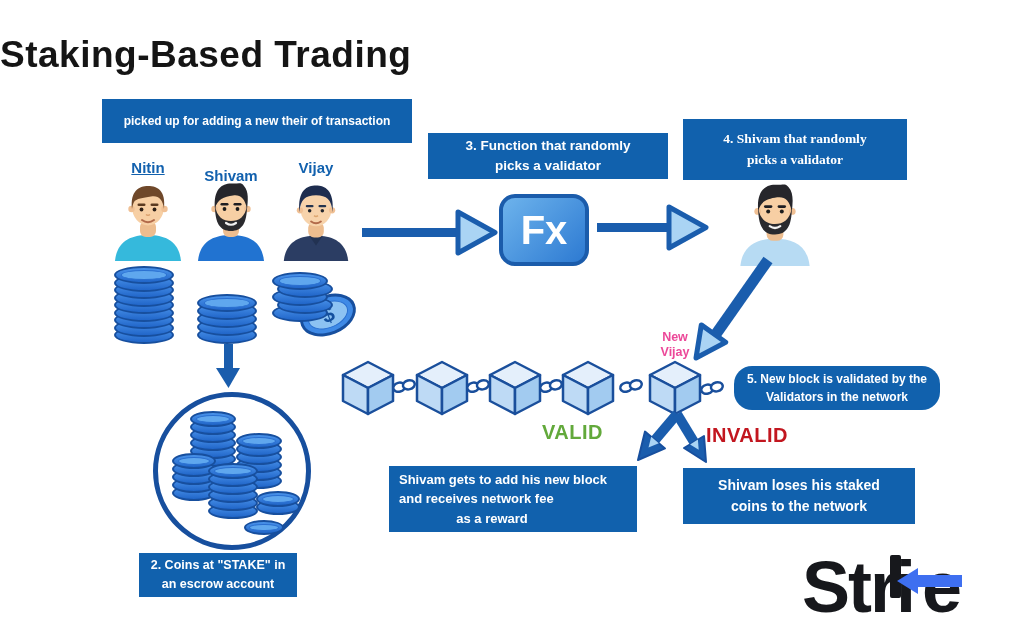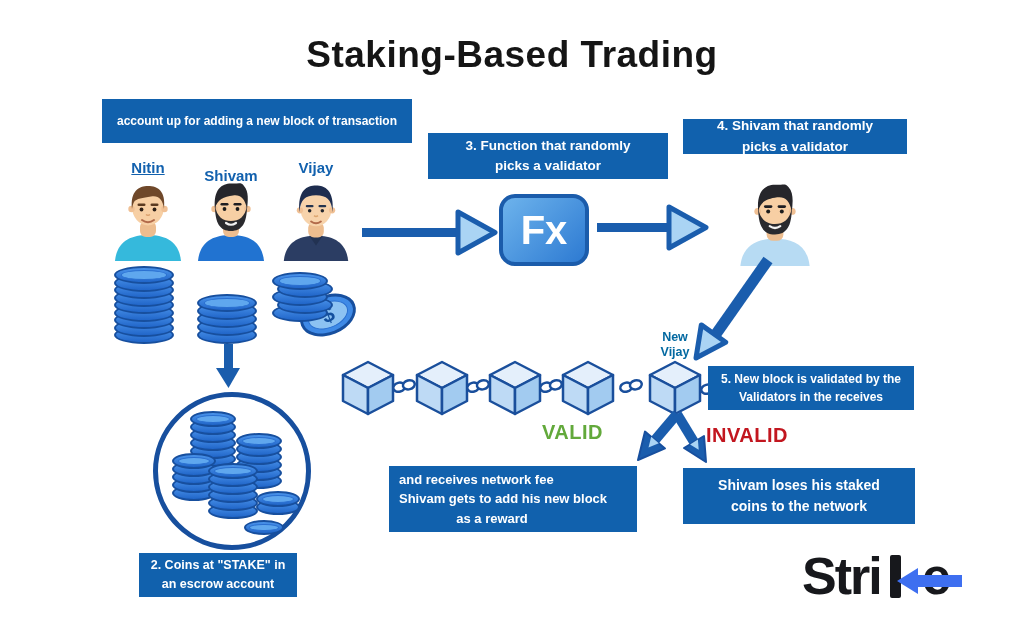--- a/index.html
+++ b/index.html
@@ -1,39 +1,39 @@
 <!DOCTYPE html>
 <html><head>
 <meta charset="utf-8">
 <style>
   html,body{margin:0;padding:0;background:#ffffff;}
   .canvas{position:relative;width:1024px;height:640px;background:#ffffff;overflow:hidden;
           font-family:"Liberation Sans", sans-serif;}
   .abs{position:absolute;}
 
-  .title{position:absolute;left:0;top:34px;width:100%;text-align:center;
+  .title{position:absolute;left:0;top:34px;width:100%;text-align:left;
          font-size:37px;font-weight:800;color:#151515;letter-spacing:.5px;}
 
   .bbox{position:absolute;background:#1161ad;color:#ffffff;display:flex;flex-direction:column;
         justify-content:center;align-items:center;text-align:center;font-weight:700;
         line-height:1.5;box-sizing:border-box;}
   .bbox div{white-space:nowrap;}
   .fs12{font-size:12px;} .fs125{font-size:12.5px;} .fs13{font-size:13px;} .fs135{font-size:13.5px;} .fs14{font-size:14px;}
   .obox-left{align-items:flex-start;padding-left:10px;text-align:left;}
   .obox-left .centerline{align-self:center;transform:translateX(-26px);}
 
   .vname{position:absolute;color:#1261ae;font-weight:700;font-size:15px;text-align:center;}
 
   .fxbox{position:absolute;left:499px;top:194px;width:90px;height:72px;border-radius:16px;
          background:linear-gradient(135deg,#6db3ec,#2d7ad2);border:4px solid #1b5cab;
          box-sizing:border-box;display:flex;align-items:center;justify-content:center;}
   .fxbox span{color:#ffffff;font-size:40px;font-weight:800;line-height:1;}
 
   .newblock{position:absolute;left:645px;top:330px;width:60px;text-align:center;
-            color:#0369a1;font-weight:700;font-size:12.5px;line-height:1.2;}
+            color:#ec4899;font-weight:700;font-size:12.5px;line-height:1.2;}
 
   .validlbl{position:absolute;left:542px;top:421px;font-size:20px;font-weight:800;color:#62a93b;letter-spacing:.5px;}
   .invalidlbl{position:absolute;left:706px;top:424px;font-size:20px;font-weight:800;color:#c2161f;letter-spacing:.5px;}
 
   .stack{position:absolute;}
   .coin{position:absolute;border-radius:50%;background:linear-gradient(180deg,#4a93ea,#2166c9);
         border:2.5px solid #174f9e;box-sizing:border-box;}
   .coin.top::after{content:"";position:absolute;left:9%;right:9%;top:16%;bottom:16%;border-radius:50%;
         background:#5fa7ee;border:1.5px solid #2a6fd0;}
 
@@ -41,38 +41,38 @@
           border-radius:50%;background:#ffffff;box-sizing:border-box;}
 
   .dollar-coin{position:absolute;left:299px;top:295px;width:58px;height:40px;border-radius:50%;
                background:#3f8ae6;border:3px solid #174f9e;transform:rotate(-22deg);
                display:flex;align-items:center;justify-content:center;box-sizing:border-box;}
   .dollar-coin::before{content:"";position:absolute;left:5px;right:5px;top:4px;bottom:4px;
                border-radius:50%;background:#8cc2f2;border:1.5px solid #2a6fd0;}
   .dollar-coin span{position:relative;color:#14509e;font-weight:800;font-size:22px;}
 
   .logo{position:absolute;left:802px;top:546px;width:200px;height:72px;}
-  .logo .pre,.logo .e{position:absolute;top:0;font-size:52px;font-weight:700;color:#17181c;letter-spacing:-2px;}
+  .logo .pre,.logo .e{position:absolute;top:0;font-size:72px;font-weight:700;color:#17181c;letter-spacing:-2px;}
   .logo .pre{left:0;}
   .logo .e{left:120px;z-index:1;}
   .logo .stem{position:absolute;left:88px;top:9px;width:11px;height:43px;background:#17181c;border-radius:2px;}
   .logo .tri{position:absolute;left:95px;top:22px;width:0;height:0;z-index:2;
              border-top:13px solid transparent;border-bottom:13px solid transparent;
              border-right:21px solid #3e6ff0;}
   .logo .bar{position:absolute;left:112px;top:29px;width:48px;height:12px;background:#3e6ff0;z-index:2;}
 </style>
 </head>
 <body>
 
 <div class="canvas">
 
   <div class="title">Staking-Based Trading</div>
 
   <div class="bbox fs12" style="left:102px;top:99px;width:310px;height:44px;">
-    <div>account up for adding a new block of transaction</div>
+    <div>picked up for adding a new their of transaction</div>
   </div>
 
   <div class="vname" style="left:112px;top:159px;width:72px;text-decoration:underline;">Nitin</div>
   <div class="vname" style="left:193px;top:159px;width:76px;margin-top:8px;">Shivam</div>
   <div class="vname" style="left:279px;top:159px;width:74px;">Vijay</div>
 
   <svg class="abs" style="left:111px;top:179px;" width="74" height="82" viewBox="0 0 74 82">
     <path d="M4,82 C6,62 20,56 37,56 C54,56 68,62 70,82 Z" fill="#35b9dc"></path>
     <rect x="29" y="42" width="16" height="16" rx="6" fill="#edbd8f"></rect>
     <ellipse cx="37" cy="28" rx="16" ry="18.5" fill="#f7cfa4"></ellipse>
@@ -159,21 +159,21 @@
 
   <div class="fxbox">
     <span>Fx</span>
   </div>
 
   <svg class="abs" style="left:593px;top:202px;" width="118" height="50" viewBox="0 0 118 50">
     <rect x="4" y="21" width="74" height="9" fill="#1a5dad"></rect>
     <polygon points="76,5 113,25.5 76,46" fill="#aad4f4" stroke="#1a5dad" stroke-width="5" stroke-linejoin="round"></polygon>
   </svg>
 
-  <div class="bbox fs135" style="left:683px;top:119px;width:224px;height:35px;">
+  <div class="bbox fs135" style="left:683px;top:119px;width:224px;height:61px;font-family:Liberation Serif, serif;">
     <div>4. Shivam that randomly</div>
     <div>picks a validator</div>
   </div>
 
   <svg class="abs" style="left:733px;top:180px;" width="84" height="86" viewBox="0 0 74 82">
     <path d="M4,82 C6,62 20,56 37,56 C54,56 68,62 70,82 Z" fill="#b7dbf3"></path>
     <rect x="29" y="42" width="16" height="16" rx="6" fill="#edbd8f"></rect>
     <ellipse cx="37" cy="28" rx="16" ry="18.5" fill="#f7cfa4"></ellipse>
     <circle cx="20.5" cy="30" r="3.2" fill="#f0c094"></circle>
       <circle cx="53.5" cy="30" r="3.2" fill="#f0c094"></circle>
@@ -241,40 +241,40 @@
           <ellipse cx="293" cy="34" rx="6" ry="4.5"></ellipse>
           <ellipse cx="303" cy="34" rx="6" ry="4.5"></ellipse>
         </g>
       <g fill="#ffffff" transform="rotate(-14 379 36)">
           <ellipse cx="374" cy="36" rx="6" ry="4.5"></ellipse>
           <ellipse cx="384" cy="36" rx="6" ry="4.5"></ellipse>
         </g>
     </g>
   </svg>
 
-  <div class="bbox fs12" style="left:708px;top:366px;width:206px;height:44px;">
+  <div class="bbox fs12" style="left:734px;top:366px;width:206px;height:44px;border-radius:18px;">
     <div>5. New block is validated by the</div>
-    <div>Validators in the receives</div>
+    <div>Validators in the network</div>
   </div>
 
   <svg class="abs" style="left:608px;top:406px;" width="112" height="66" viewBox="0 0 112 66">
     <line x1="69" y1="8" x2="47" y2="34" stroke="#1a5dad" stroke-width="10"></line>
     <line x1="69" y1="8" x2="86" y2="36" stroke="#1a5dad" stroke-width="10"></line>
     <polygon points="30,54 37,25.6 57,42.4" fill="#1a5dad" stroke="#174f9e" stroke-width="2" stroke-linejoin="round"></polygon>
     <polygon points="98,56 76,42 96,30" fill="#1a5dad" stroke="#174f9e" stroke-width="2" stroke-linejoin="round"></polygon>
     <polygon points="40.5,41.6 43.2,30.8 50.8,37.2" fill="#aad4f4"></polygon>
     <polygon points="90.7,43.7 82.1,38.4 89.9,33.6" fill="#aad4f4"></polygon>
   </svg>
 
   <div class="validlbl">VALID</div>
   <div class="invalidlbl">INVALID</div>
 
   <div class="bbox fs13 obox-left" style="left:389px;top:466px;width:248px;height:66px;">
+    <div>Shivam gets to add his new block</div>
     <div>and receives network fee</div>
-    <div>Shivam gets to add his new block</div>
     <div class="centerline">as a reward</div>
   </div>
 
   <div class="bbox fs14" style="left:683px;top:468px;width:232px;height:56px;">
     <div>Shivam loses his staked</div>
     <div>coins to the network</div>
   </div>
 
   <svg class="abs" style="left:208px;top:344px;" width="40" height="46" viewBox="0 0 40 46">
     <rect x="16" y="0" width="9" height="26" fill="#1a5dad"></rect>

